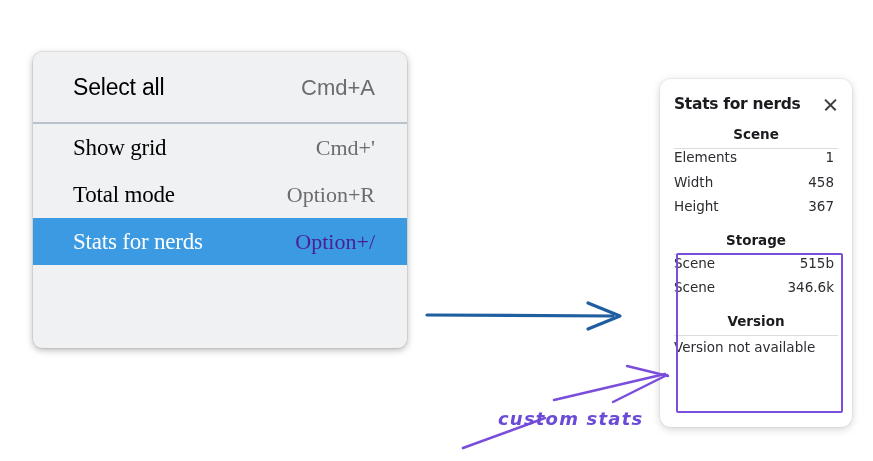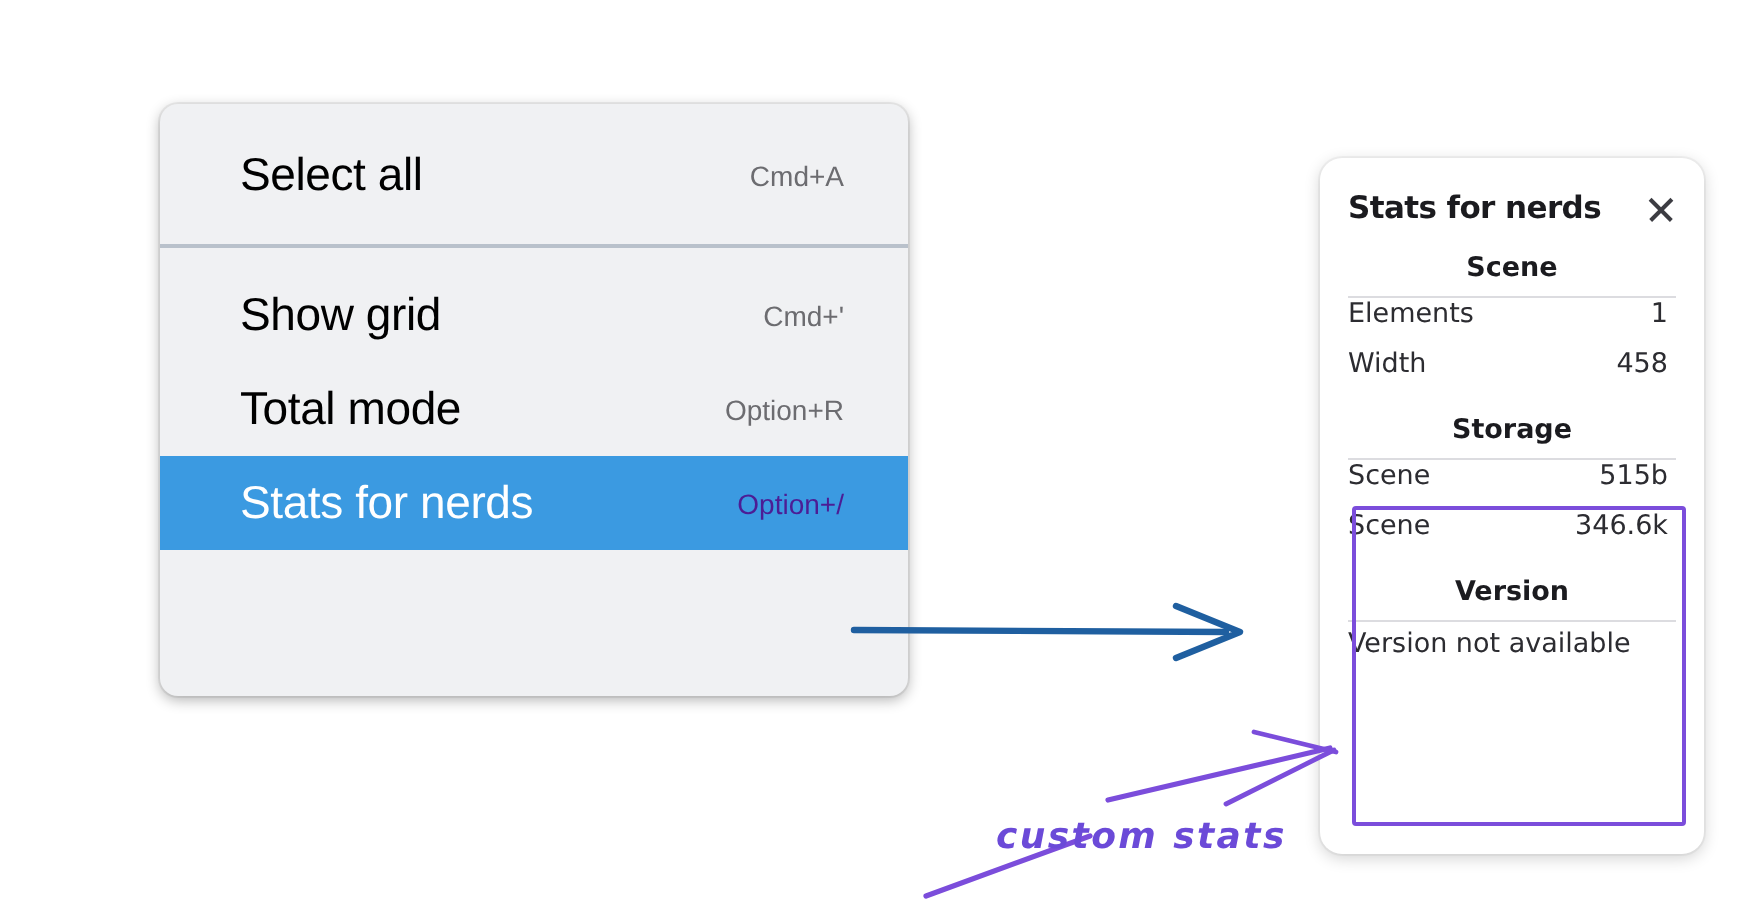--- a/index.html
+++ b/index.html
@@ -19,55 +19,54 @@
   #context-menu {
     position: absolute;
     left: 33px;
     top: 52px;
     width: 374px;
     height: 296px;
     background: #f0f1f3;
     border-radius: 9px;
     box-shadow: 0 2px 7px rgba(0,0,0,0.30), 0 0 0 1px rgba(0,0,0,0.06);
     overflow: hidden;
-    margin-left: 47px;
   }
   .menu-group-top {
     padding-top: 12px;
     padding-bottom: 11px;
   }
   .menu-sep {
     height: 2px;
     background: #b9c1cb;
     margin: 0;
   }
   .menu-group-bottom {
-    padding-top: 10px;
     padding-bottom: 0;
+    font-family: Liberation Serif, serif;
   }
   .menu-footer {
     height: 15px;
     background: #f0f1f3;
   }
   .menu-item {
     height: 47px;
     display: flex;
     align-items: center;
     padding: 0 32px 0 40px;
     box-sizing: border-box;
   }
   .menu-item .mi-label {
     font-size: 23px;
     color: #000000;
     letter-spacing: -0.2px;
     white-space: nowrap;
   }
   .menu-item .mi-shortcut {
     margin-left: auto;
-    font-size: 14px;
+    font-size: 22px;
     color: #6c6c70;
     white-space: nowrap;
   }
   .menu-item.selected {
     background: #3b9ae1;
   }
   .menu-item.selected .mi-label { color: #ffffff; }
   .menu-item.selected .mi-shortcut { color: #4c1d95; }
 
   
@@ -220,20 +219,24 @@
     <div class="sp-section-title">Scene</div>
     <div class="sp-rule"></div>
     <div class="sp-row">
       <span>Elements</span>
       <span class="sp-val">1</span>
     </div>
     <div class="sp-row">
       <span>Width</span>
       <span class="sp-val">458</span>
     </div>
+    <div class="sp-row">
+      <span>Height</span>
+      <span class="sp-val">367</span>
+    </div>
   </div>
 
   <div>
     <div class="sp-section-title">Storage</div>
     <div class="sp-rule"></div>
     <div class="sp-row">
       <span>Scene</span>
       <span class="sp-val">515b</span>
     </div>
     <div class="sp-row">

